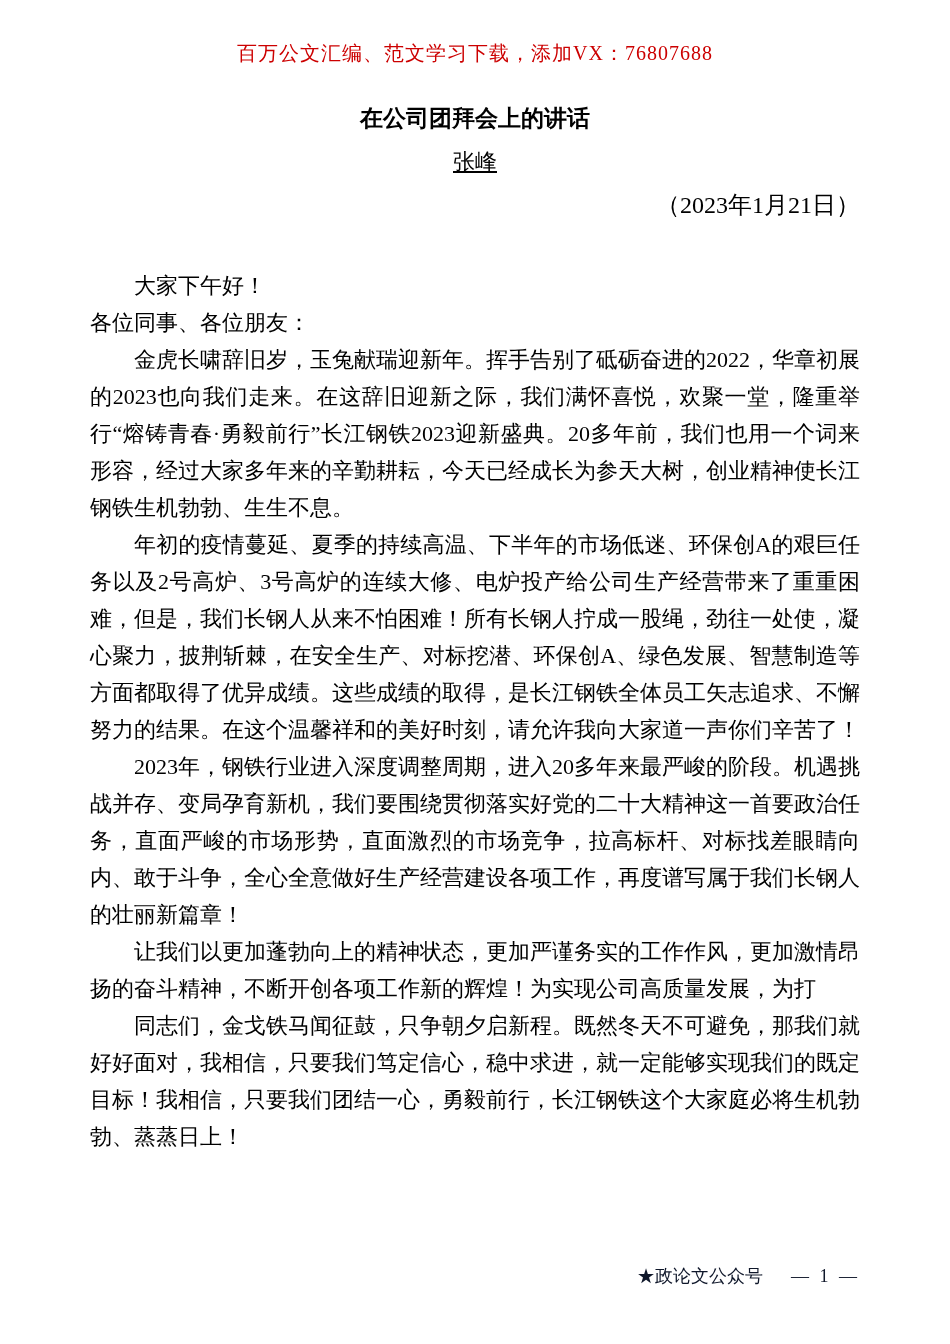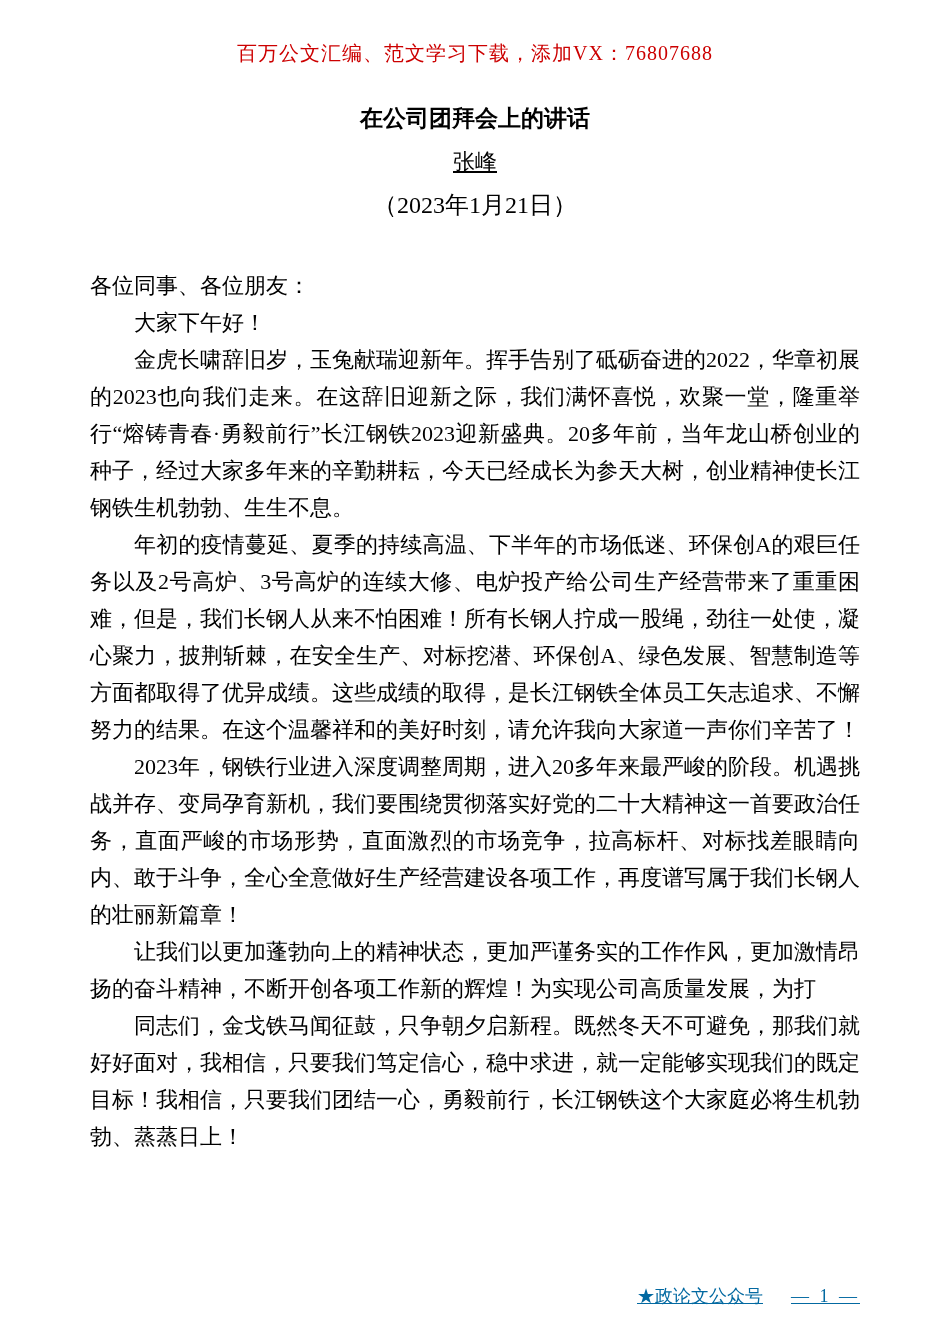--- a/index.html
+++ b/index.html
@@ -31,62 +31,61 @@
     font-weight: 700;
   }
   .doc-author {
     margin-top: 13px;
     text-align: center;
     font-size: 22px;
     text-decoration: underline;
   }
   .doc-date {
     margin-top: 12px;
-    text-align: center;
+    text-align: right;
     font-size: 24px;
   }
   .doc-body {
     margin-top: 46px;
     font-size: 22px;
     line-height: 37px;
     text-align: justify;
   }
   .para { text-indent: 2em; margin: 0; }
   .para.no-indent { text-indent: 0; }
   .doc-footer {
     position: absolute;
     right: 90px;
-    bottom: 36px;
+    bottom: 56px;
     font-size: 18px;
-    color: #0369a1;
+    color: #0f172a;
     white-space: nowrap;
-    text-decoration: underline;
   }
   .page-num {
     margin-left: 28px;
     letter-spacing: 3px;
   }
 </style>
 </head>
 <body>
 
 <div class="page">
 
   <div class="red-header">百万公文汇编、范文学习下载，添加VX：76807688</div>
 
   <h1 class="doc-title">在公司团拜会上的讲话</h1>
 
   <div class="doc-author">张峰</div>
 
   <div class="doc-date">（2023年1月21日）</div>
 
   <div class="doc-body">
+    <p class="para">大家下午好！</p>
     <p class="para no-indent">各位同事、各位朋友：</p>
-    <p class="para">大家下午好！</p>
-    <p class="para">金虎长啸辞旧岁，玉兔献瑞迎新年。挥手告别了砥砺奋进的2022，华章初展的2023也向我们走来。在这辞旧迎新之际，我们满怀喜悦，欢聚一堂，隆重举行“熔铸青春·勇毅前行”长江钢铁2023迎新盛典。20多年前，当年龙山桥创业的种子，经过大家多年来的辛勤耕耘，今天已经成长为参天大树，创业精神使长江钢铁生机勃勃、生生不息。</p>
+    <p class="para">金虎长啸辞旧岁，玉兔献瑞迎新年。挥手告别了砥砺奋进的2022，华章初展的2023也向我们走来。在这辞旧迎新之际，我们满怀喜悦，欢聚一堂，隆重举行“熔铸青春·勇毅前行”长江钢铁2023迎新盛典。20多年前，我们也用一个词来形容，经过大家多年来的辛勤耕耘，今天已经成长为参天大树，创业精神使长江钢铁生机勃勃、生生不息。</p>
     <p class="para">年初的疫情蔓延、夏季的持续高温、下半年的市场低迷、环保创A的艰巨任务以及2号高炉、3号高炉的连续大修、电炉投产给公司生产经营带来了重重困难，但是，我们长钢人从来不怕困难！所有长钢人拧成一股绳，劲往一处使，凝心聚力，披荆斩棘，在安全生产、对标挖潜、环保创A、绿色发展、智慧制造等方面都取得了优异成绩。这些成绩的取得，是长江钢铁全体员工矢志追求、不懈努力的结果。在这个温馨祥和的美好时刻，请允许我向大家道一声你们辛苦了！</p>
     <p class="para">2023年，钢铁行业进入深度调整周期，进入20多年来最严峻的阶段。机遇挑战并存、变局孕育新机，我们要围绕贯彻落实好党的二十大精神这一首要政治任务，直面严峻的市场形势，直面激烈的市场竞争，拉高标杆、对标找差眼睛向内、敢于斗争，全心全意做好生产经营建设各项工作，再度谱写属于我们长钢人的壮丽新篇章！</p>
     <p class="para">让我们以更加蓬勃向上的精神状态，更加严谨务实的工作作风，更加激情昂扬的奋斗精神，不断开创各项工作新的辉煌！为实现公司高质量发展，为打</p>
     <p class="para">同志们，金戈铁马闻征鼓，只争朝夕启新程。既然冬天不可避免，那我们就好好面对，我相信，只要我们笃定信心，稳中求进，就一定能够实现我们的既定目标！我相信，只要我们团结一心，勇毅前行，长江钢铁这个大家庭必将生机勃勃、蒸蒸日上！</p>
   </div>
 
   <div class="doc-footer">
     <span>★政论文公众号</span><span class="page-num">— 1 —</span>
   </div>
 

